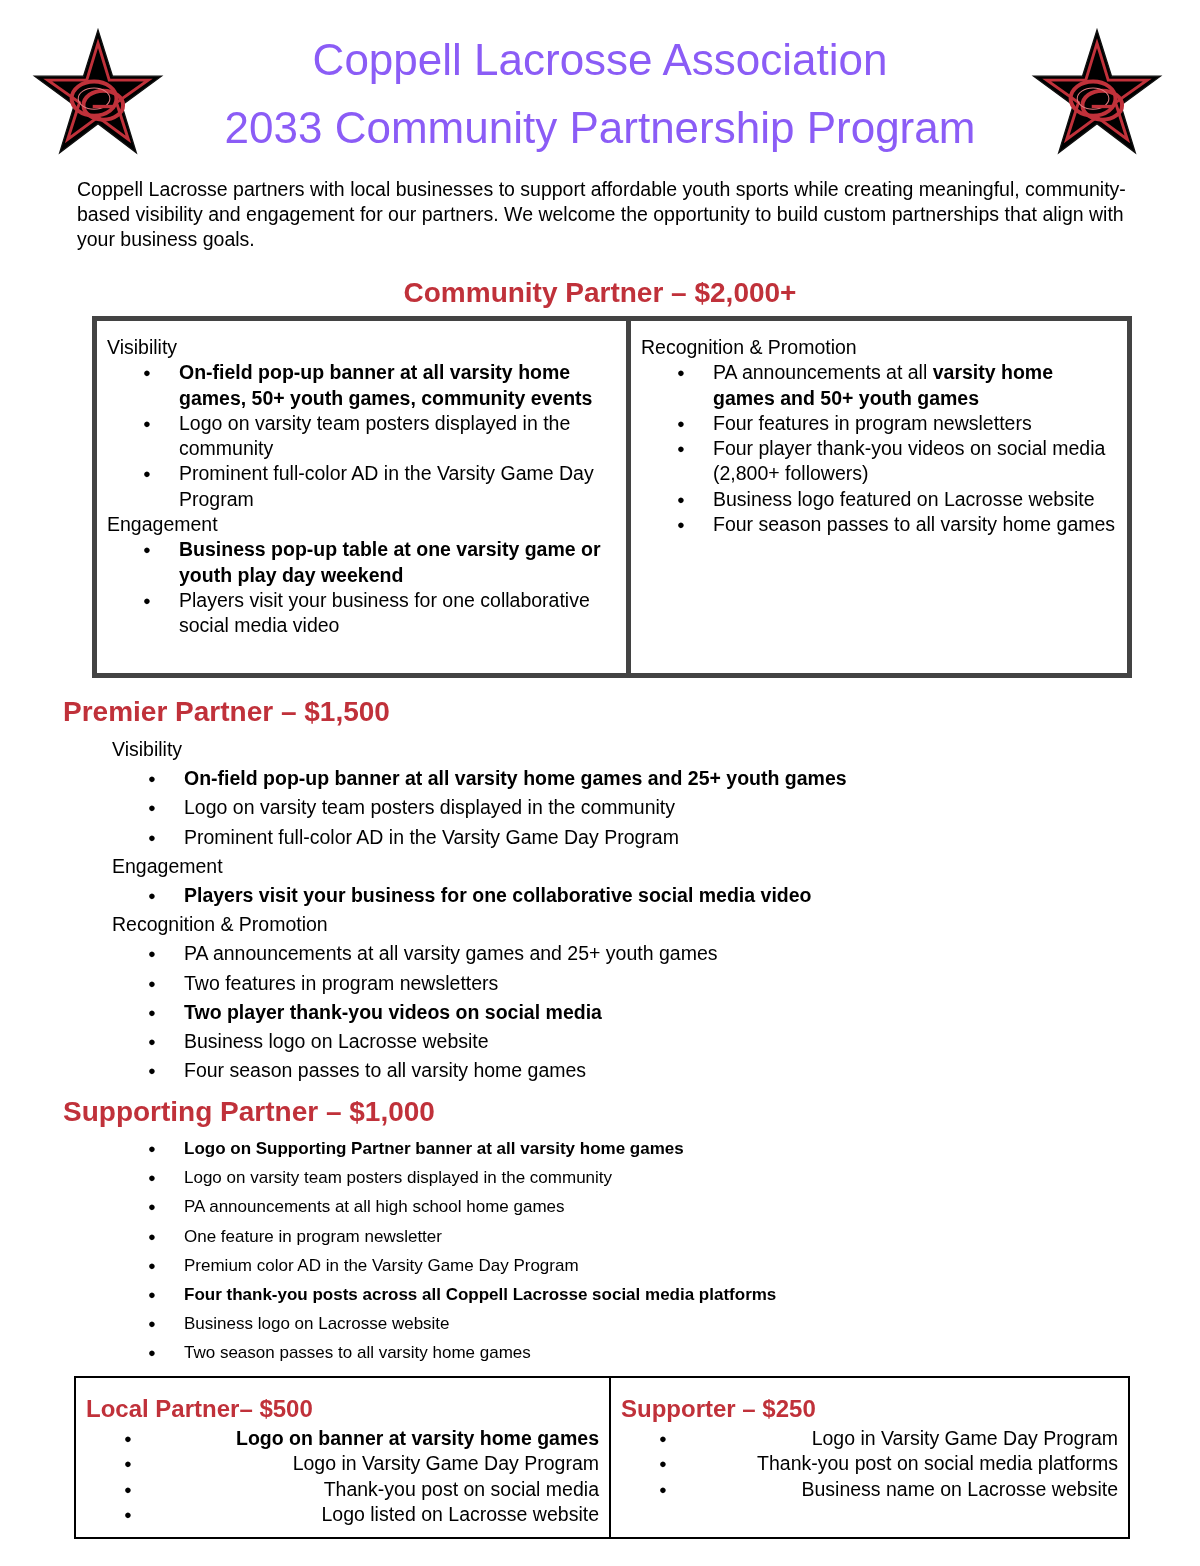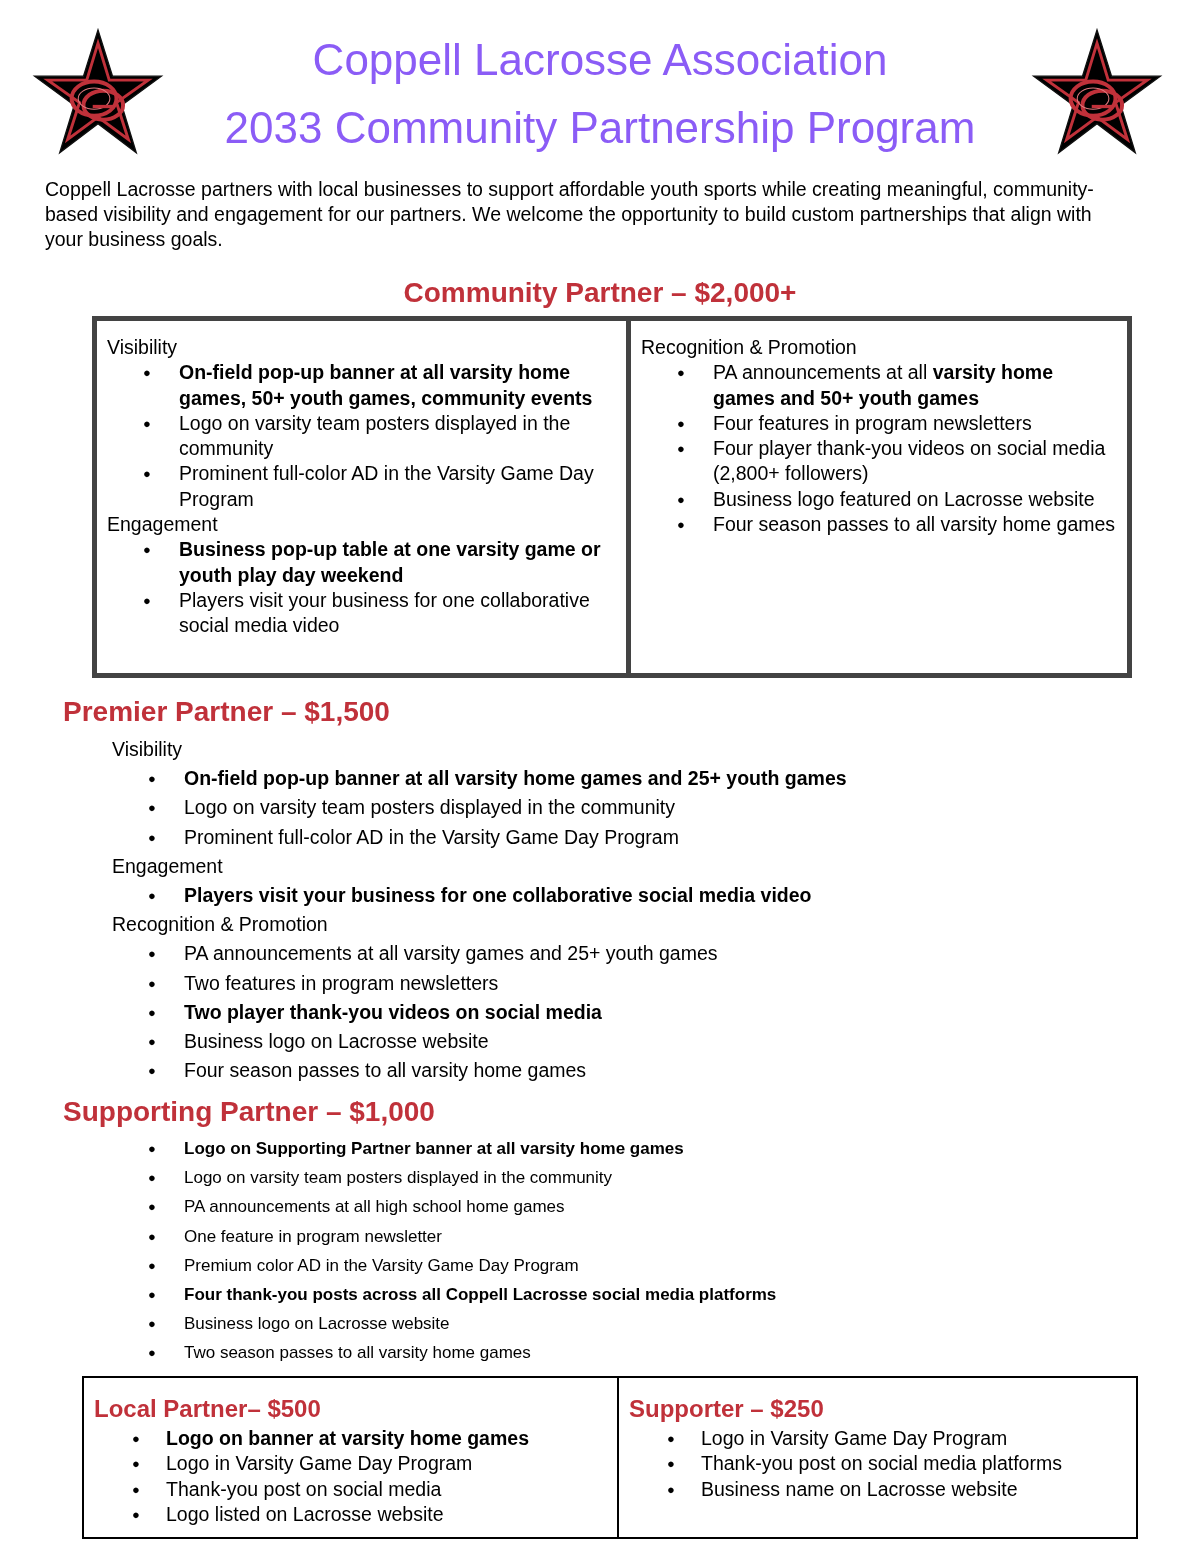--- a/index.html
+++ b/index.html
@@ -25,21 +25,21 @@
       text-align: center;
       color: #8b5cf6;
       font-size: 44px;
       line-height: 60px;
       font-weight: normal;
     }
     .title.l1 { top: 30px; }
     .title.l2 { top: 98px; }
     .intro {
       position: absolute;
-      left: 45px;
+      left: 77px;
       top: 177px;
       width: 1080px;
       font-size: 19.5px;
       line-height: 25px;
     }
     .tier-title {
       color: #c0313a;
       font-weight: bold;
       font-size: 28px;
       line-height: 30px;
@@ -106,32 +106,31 @@
       line-height: 29.2px;
     }
     .bottom-table {
       position: absolute;
       left: 74px;
       top: 1376px;
       width: 1056px;
       height: 163px;
       border: 2px solid #000;
       display: flex;
-      margin-left: 8px;
     }
     .bottom-table .cell {
       height: 100%;
       padding: 14px 10px 0 10px;
       font-size: 19.5px;
       line-height: 25.3px;
     }
     .bottom-table .cell.c1 { width: 535px; border-right: 2px solid #000; }
     .bottom-table .cell.c2 { flex: 1; }
     .bottom-table .tier-title { font-size: 24px; line-height: 34px; }
-    .bottom-table ul.bullets li { padding-left: 72px; }
+    .bottom-table ul.bullets li { padding-left: 72px; text-align: right; }
     .bottom-table ul.bullets li::before { left: 38px; }
   </style>
 </head>
 <body>
 
 <div class="logo left">
   <svg width="132" height="132" viewBox="0 0 100 100">
     <polygon points="50,3 61,38 98,38 68,60 79,96 50,74 21,96 32,60 2,38 39,38" fill="#000" stroke="#111" stroke-width="1"></polygon>
     <polygon points="50,13 58.5,41 88,41 64,58 73,86 50,69 27,86 36,58 12,41 41.5,41" fill="none" stroke="#c0313a" stroke-width="2.2"></polygon>
     <ellipse cx="47" cy="55" rx="17" ry="13" fill="none" stroke="#c0313a" stroke-width="3"></ellipse>

